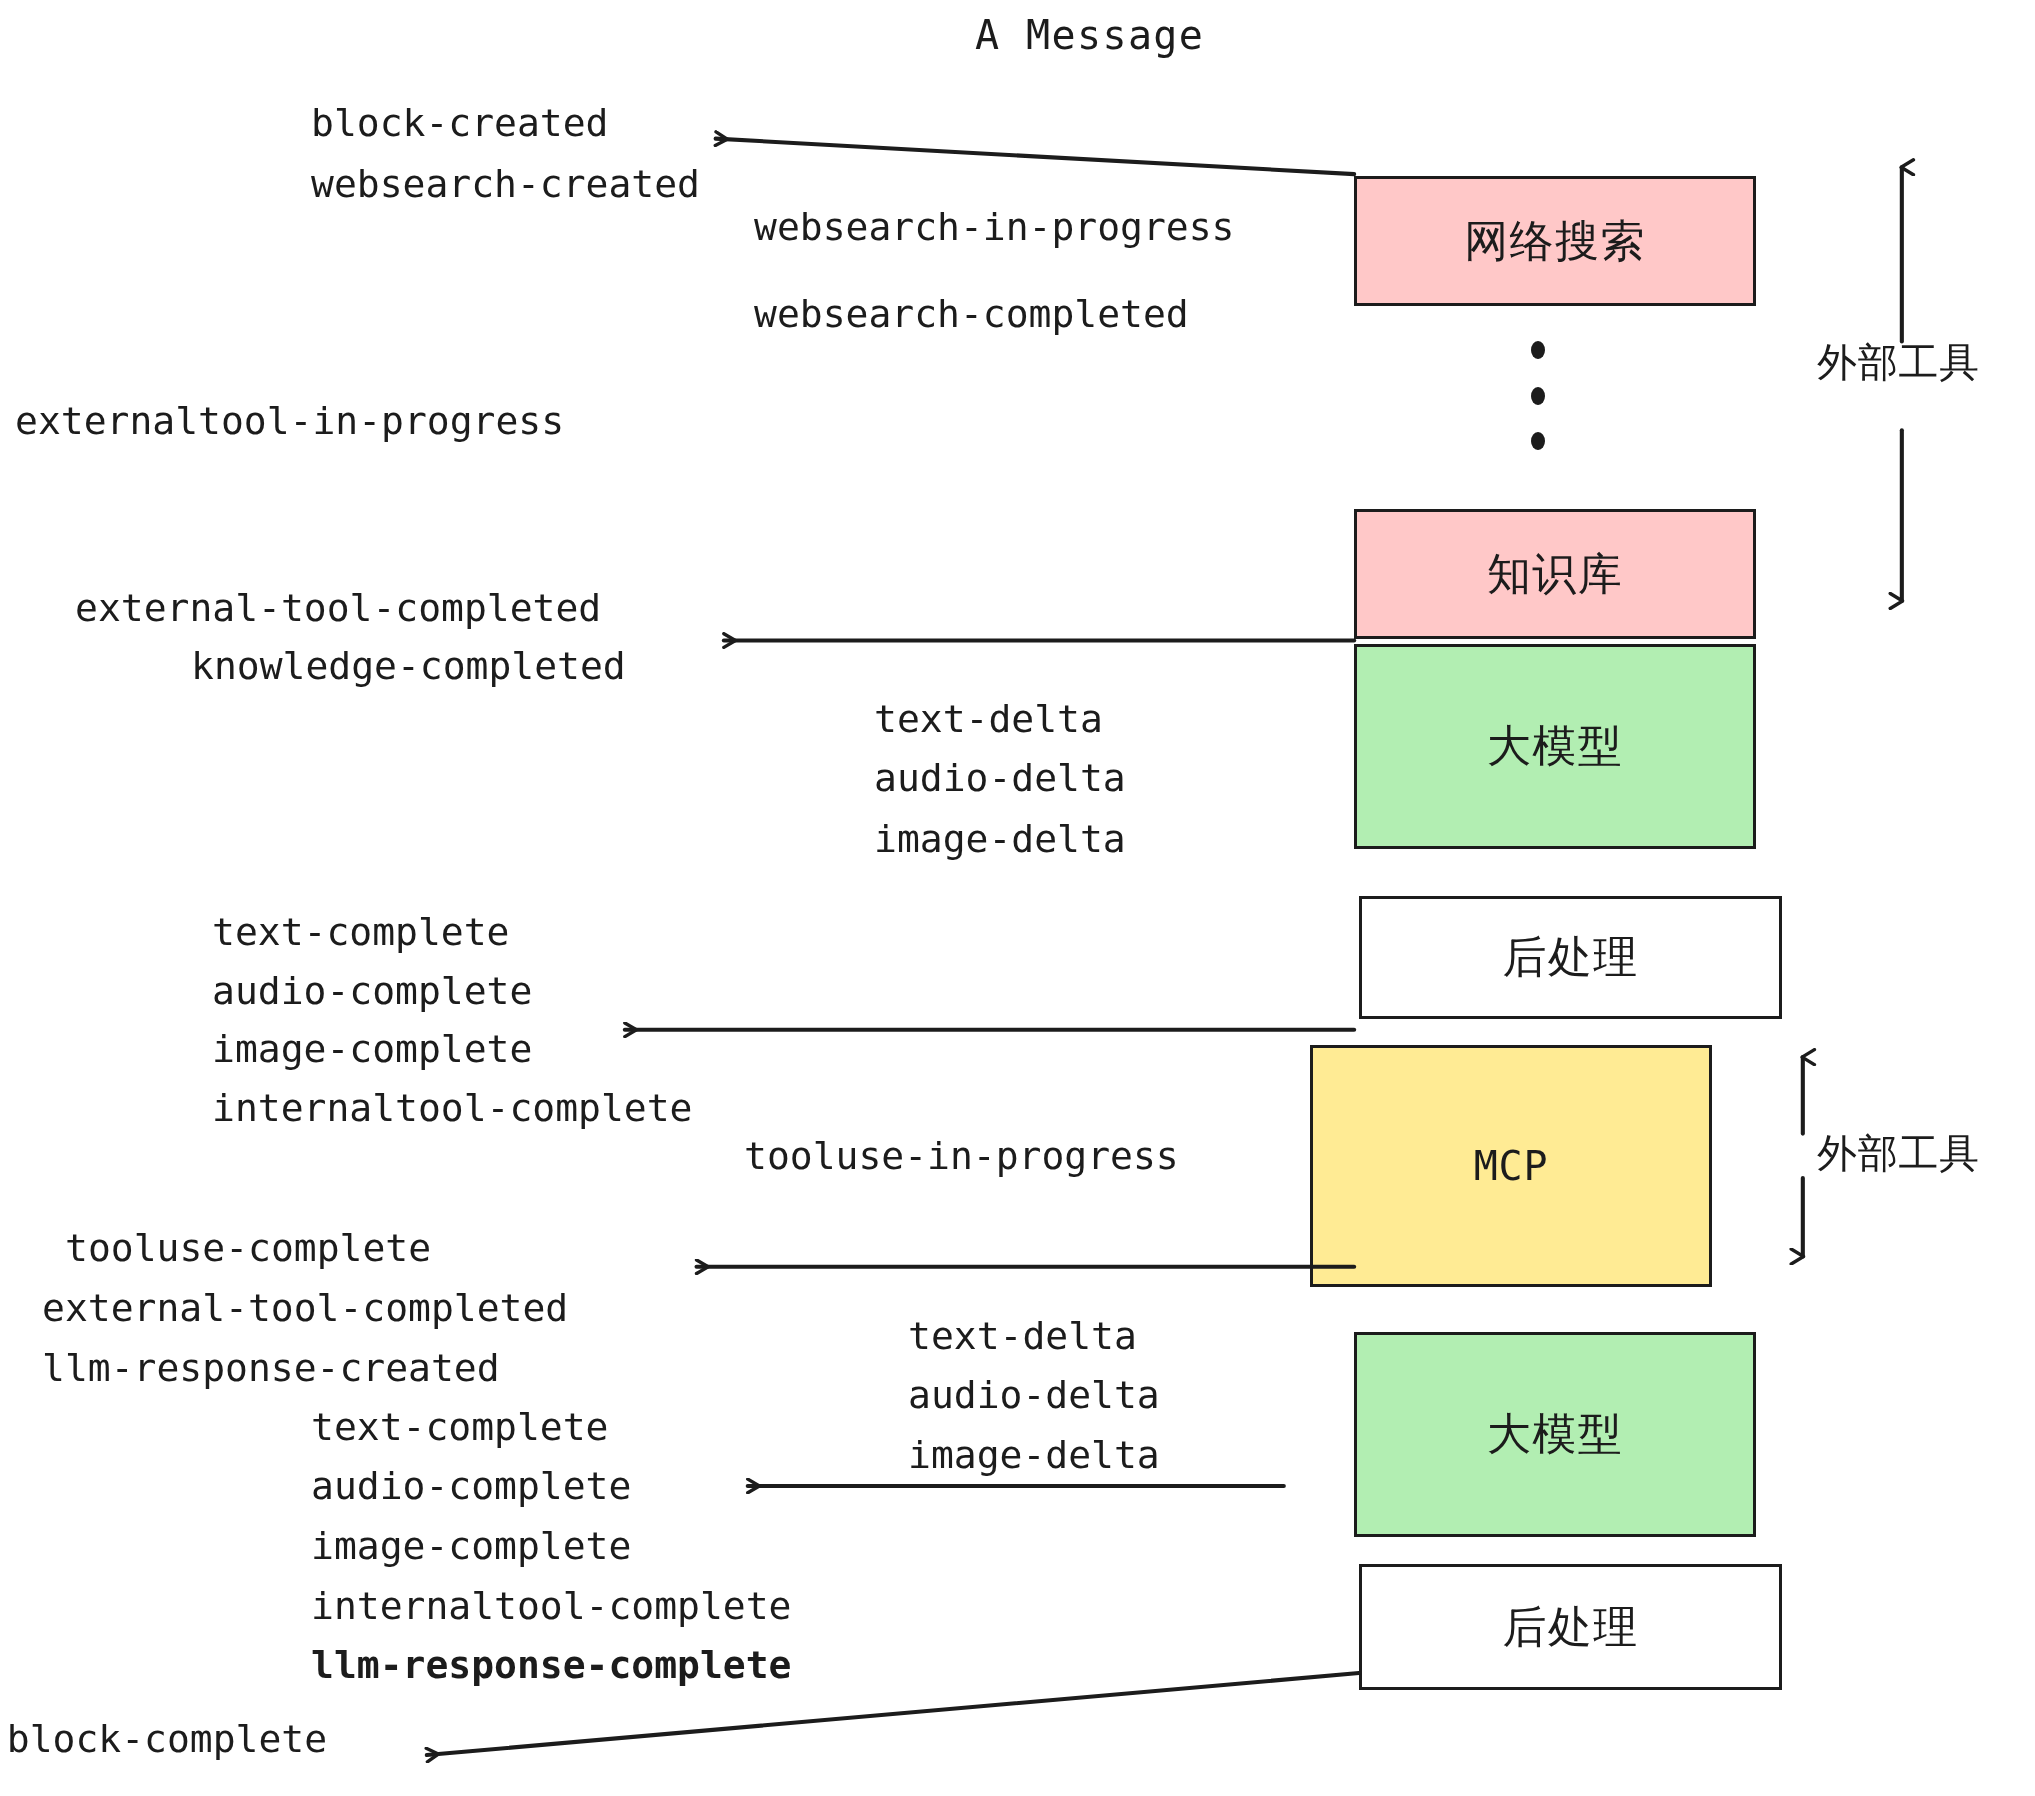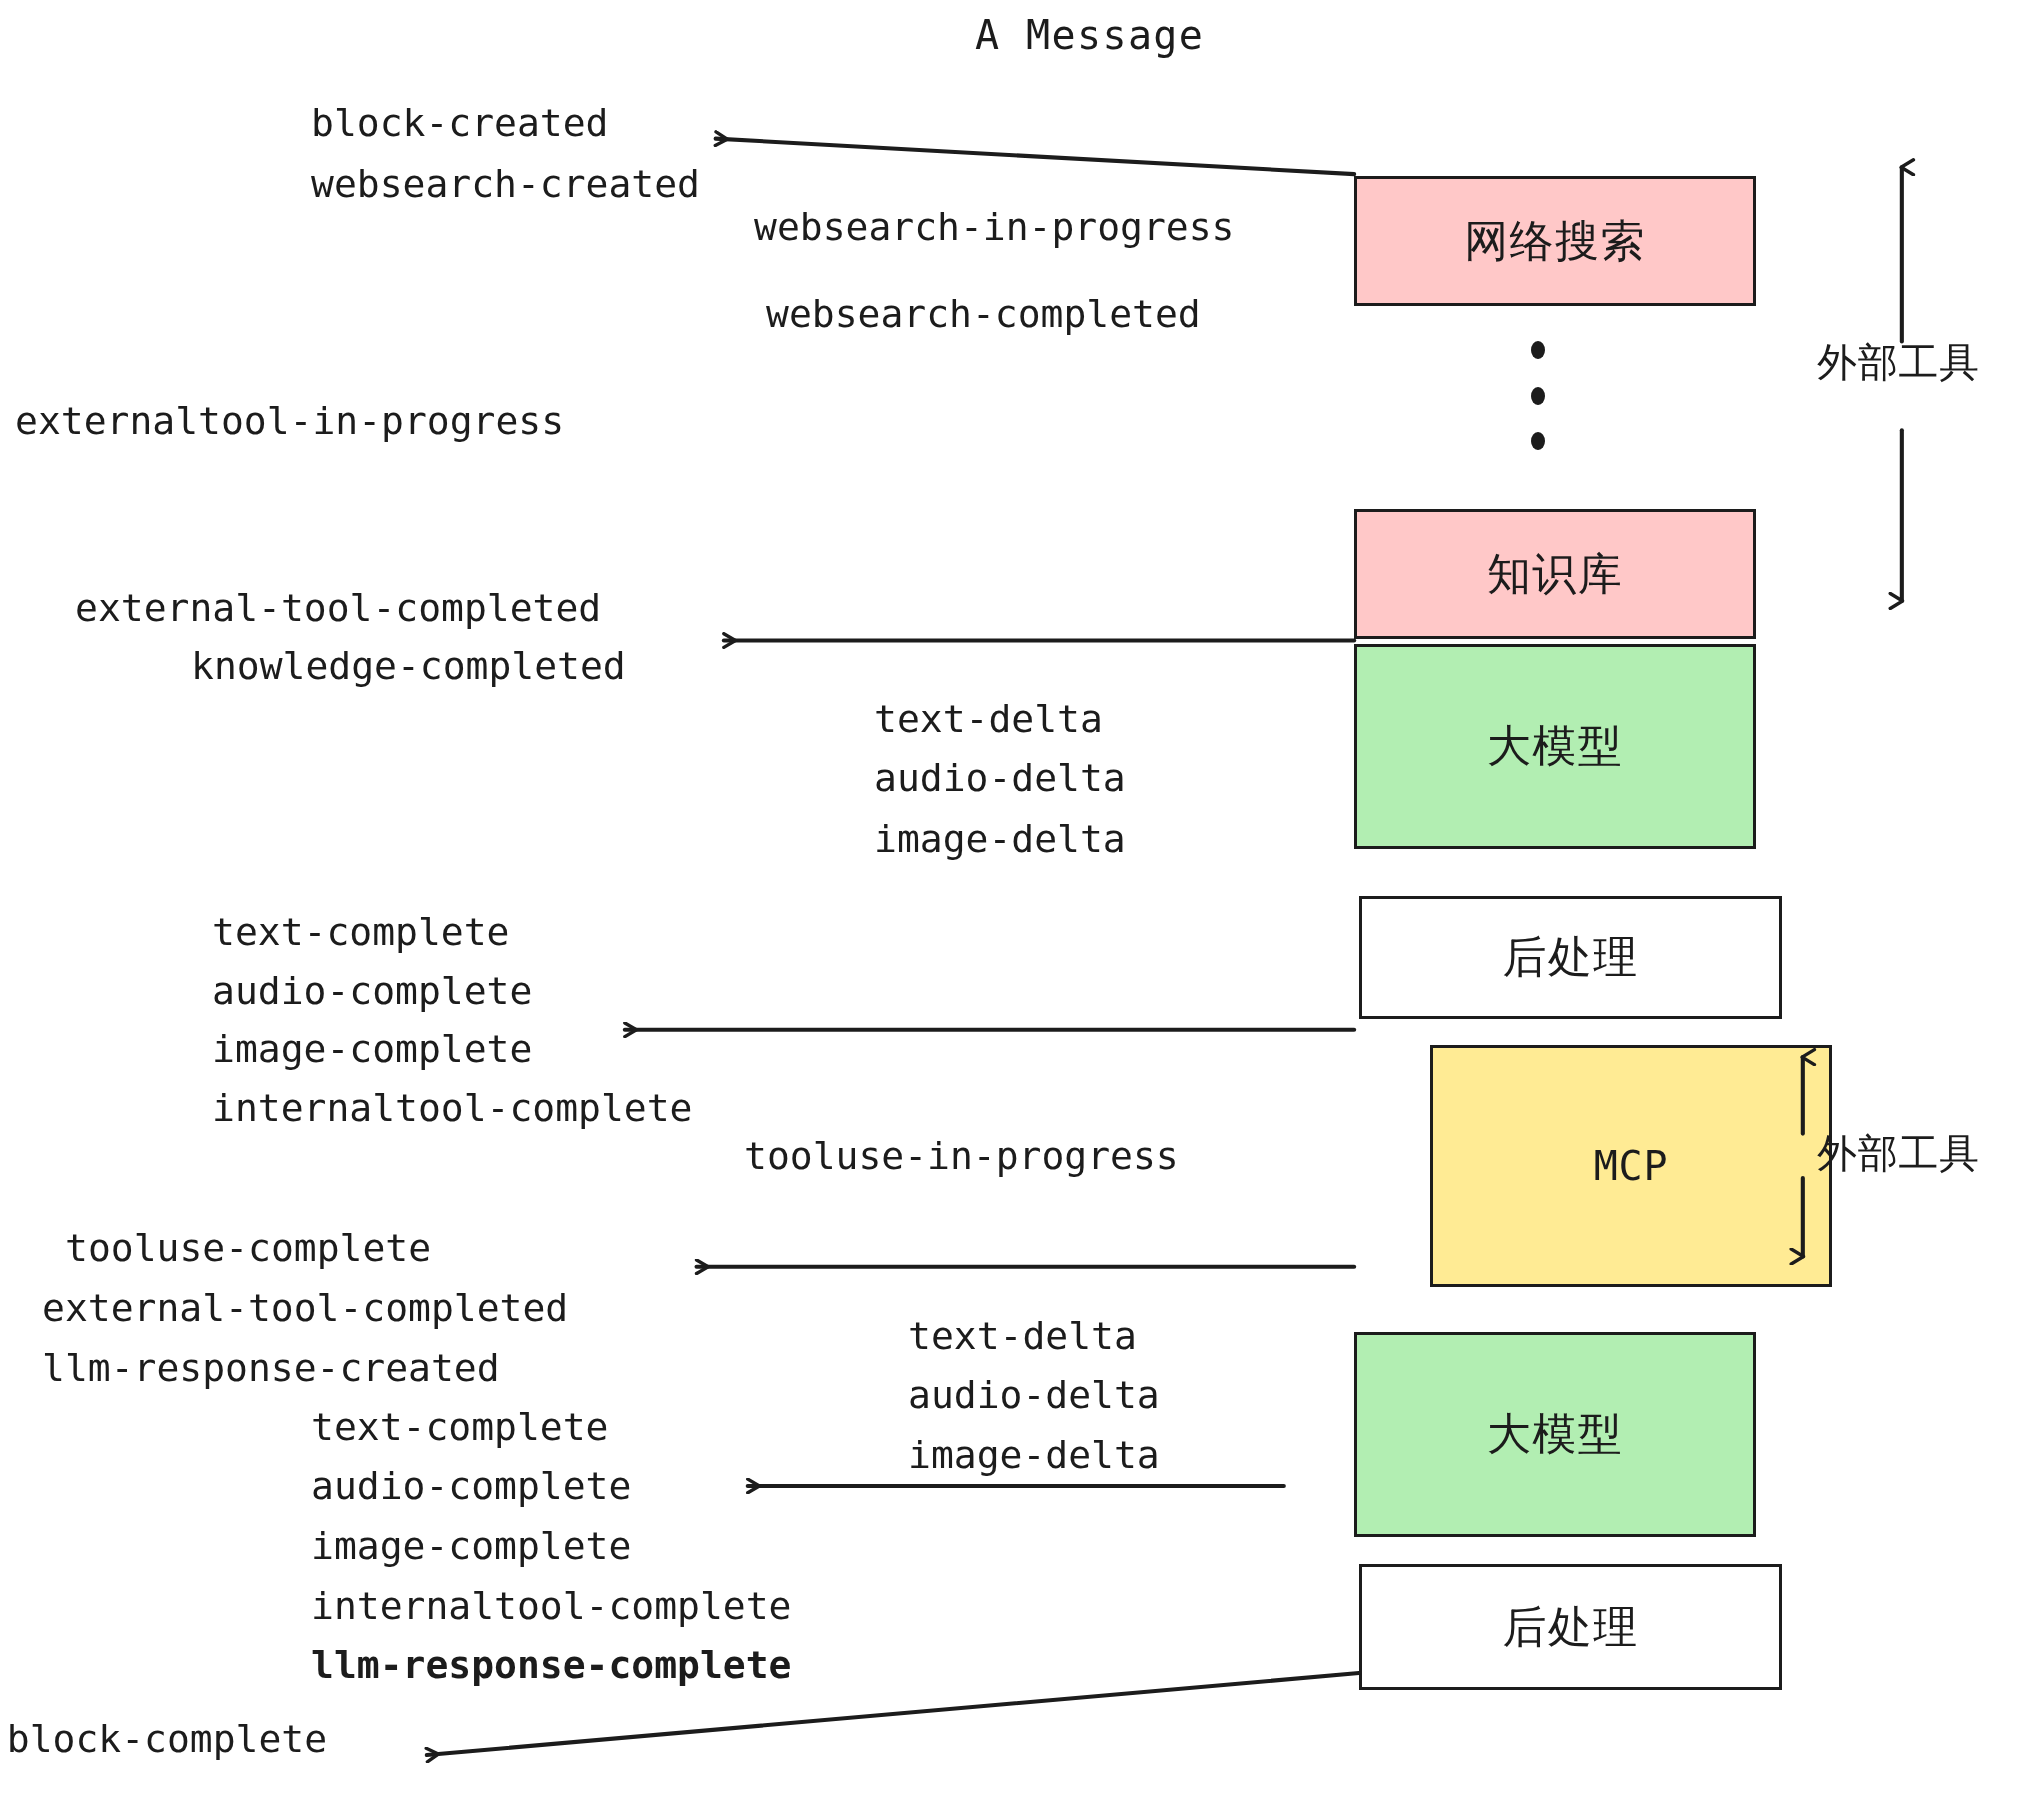--- a/index.html
+++ b/index.html
@@ -99,21 +99,21 @@
   </div>
 
   <div class="node" style="left:1354px; top:644px; width:402px; height:205px; background:#B2EEB2;">
     <span class="node-label-cn">大模型</span>
   </div>
 
   <div class="node" style="left:1359px; top:896px; width:423px; height:123px; background:#FFFFFF;">
     <span class="node-label-cn">后处理</span>
   </div>
 
-  <div class="node" style="left:1430px; top:1045px; width:402px; height:242px; background:#FFEB94;">
+  <div class="node" style="left:1310px; top:1045px; width:402px; height:242px; background:#FFEB94;">
     <span class="node-label-en">MCP</span>
   </div>
 
   <div class="node" style="left:1354px; top:1332px; width:402px; height:205px; background:#B2EEB2;">
     <span class="node-label-cn">大模型</span>
   </div>
 
   <div class="node" style="left:1359px; top:1564px; width:423px; height:126px; background:#FFFFFF;">
     <span class="node-label-cn">后处理</span>
   </div>
@@ -123,21 +123,21 @@
       <i></i>
       <i></i>
   </div>
 
   <div class="side-label" style="left:1817px; top:335px;">外部工具</div>
   <div class="side-label" style="left:1817px; top:1126px;">外部工具</div>
 
   <div class="evt" style="left:311px; top:104px;">block-created</div>
   <div class="evt" style="left:754px; top:208px;">websearch-in-progress</div>
   <div class="evt" style="left:311px; top:165px;">websearch-created</div>
-  <div class="evt" style="left:754px; top:295px;margin-left:12px;">websearch-completed</div>
+  <div class="evt" style="left:754px; top:295px;">websearch-completed</div>
 
   <div class="evt" style="left:15px; top:402px;">externaltool-in-progress</div>
 
   <div class="evt" style="left:75px; top:589px;">external-tool-completed</div>
   <div class="evt" style="left:191px; top:647px;">knowledge-completed</div>
 
   <div class="evt" style="left:874px; top:700px;">text-delta</div>
   <div class="evt" style="left:874px; top:759px;">audio-delta</div>
   <div class="evt" style="left:874px; top:820px;">image-delta</div>
 

